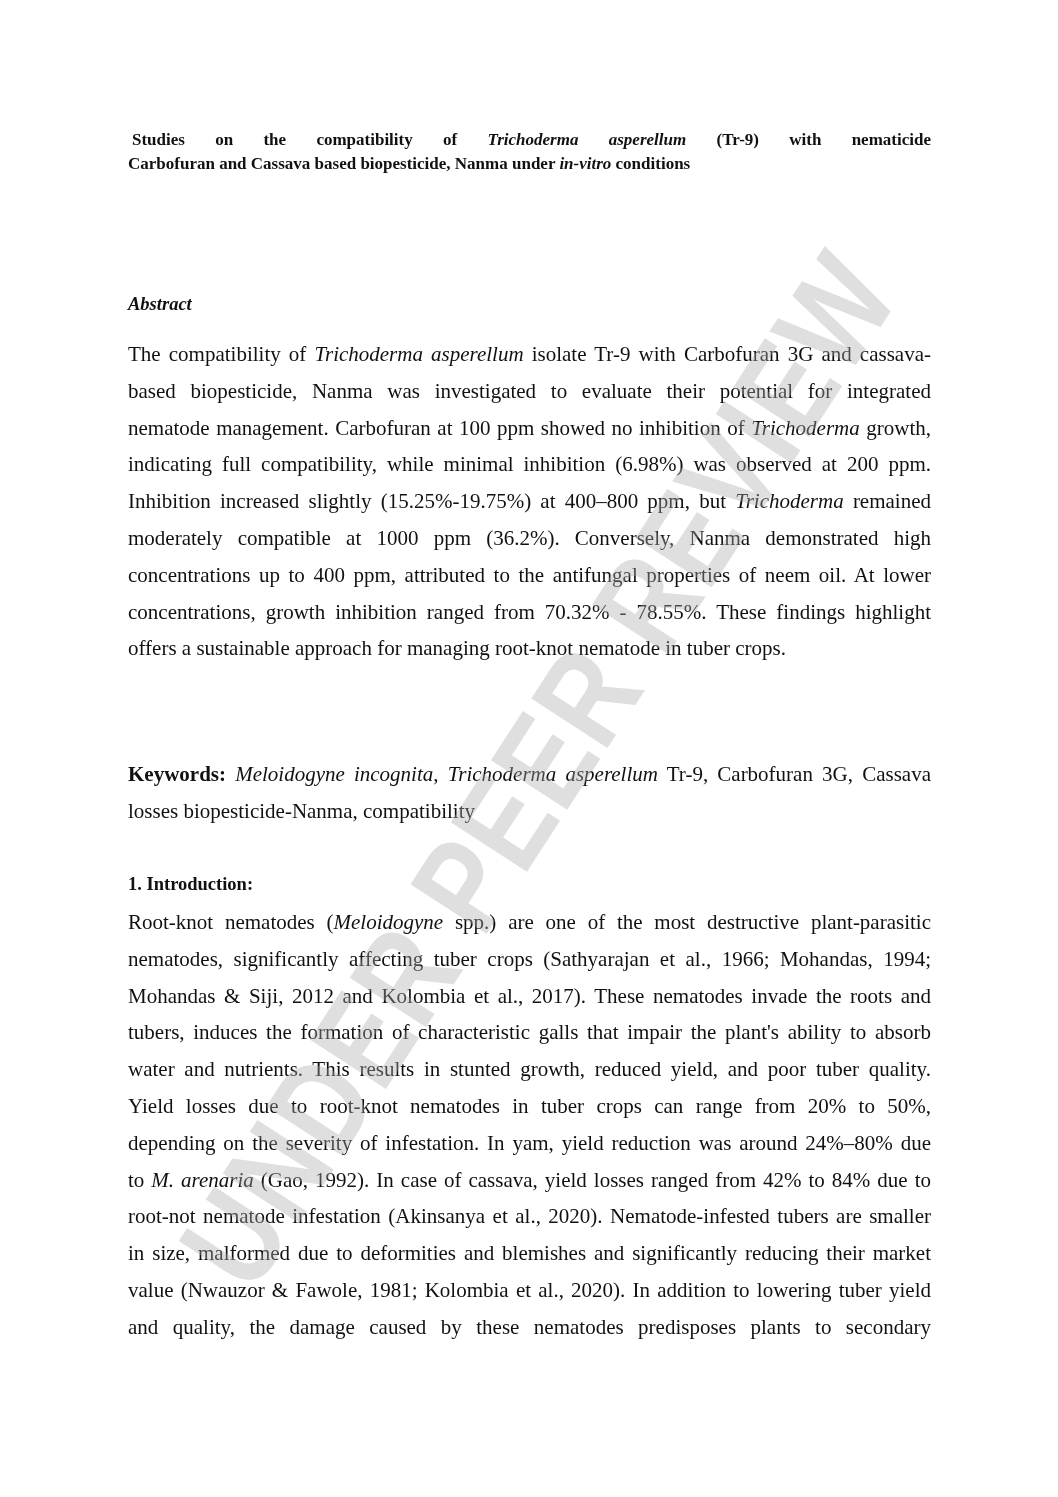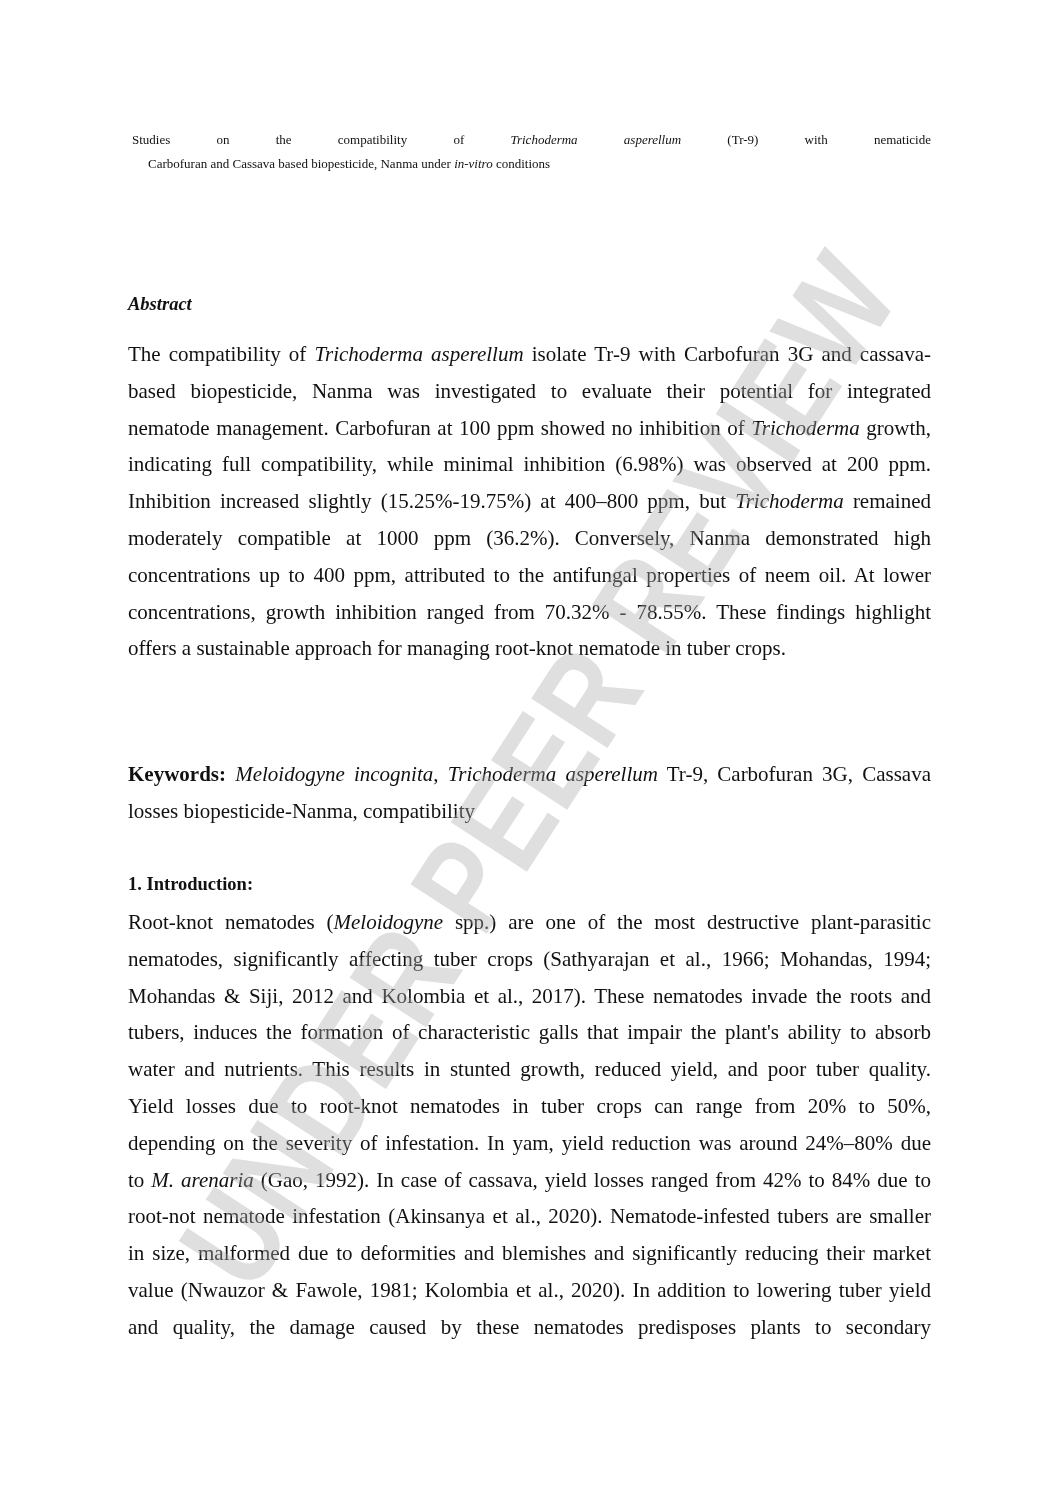--- a/index.html
+++ b/index.html
@@ -1,22 +1,22 @@
 <!DOCTYPE html>
 <html><head>
 <meta charset="utf-8">
 <style>
   html, body { margin:0; padding:0; background:#ffffff; }
   body { width:1058px; height:1497px; position:relative; overflow:hidden;
          font-family:"Liberation Serif", "DejaVu Serif", serif; color:#111; }
   .page { position:absolute; left:0; top:0; width:1058px; height:1497px; }
   .content { position:absolute; left:128px; width:803px; }
-  .title { top:128px; font-weight:normal; font-size:13px; line-height:24px; text-align:justify; text-align-last:left; }
+  .title { top:128px; font-weight:bold; font-size:17px; line-height:24px; text-align:justify; text-align-last:left; }
   .title .l1 { display:block; text-align:justify; text-align-last:justify; padding-left:4px; }
-  .title .l2 { display:block;margin-left:20px; }
+  .title .l2 { display:block; }
   .h { font-weight:bold; font-size:18.5px; position:absolute; left:128px; }
   .para { position:absolute; left:128px; width:803px; font-size:21px; line-height:36.8px; text-align:justify; }
   .para .line { display:block; text-align:justify; text-align-last:justify; white-space:nowrap; height:36.8px; }
   .para .line.last { text-align-last:left; }
   i { font-style:italic; }
   b { font-weight:bold; }
   .watermark { position:absolute; left:110px; top:400px; width:900px; height:200px;
       transform-origin:0 0; transform: translate(40px, 830px) rotate(-57deg);
       font-family:"Liberation Sans", "DejaVu Sans", sans-serif; font-size:132px; font-weight:bold;
       color:rgba(170,170,170,0.38); letter-spacing:2px; white-space:nowrap; pointer-events:none; z-index:5;

